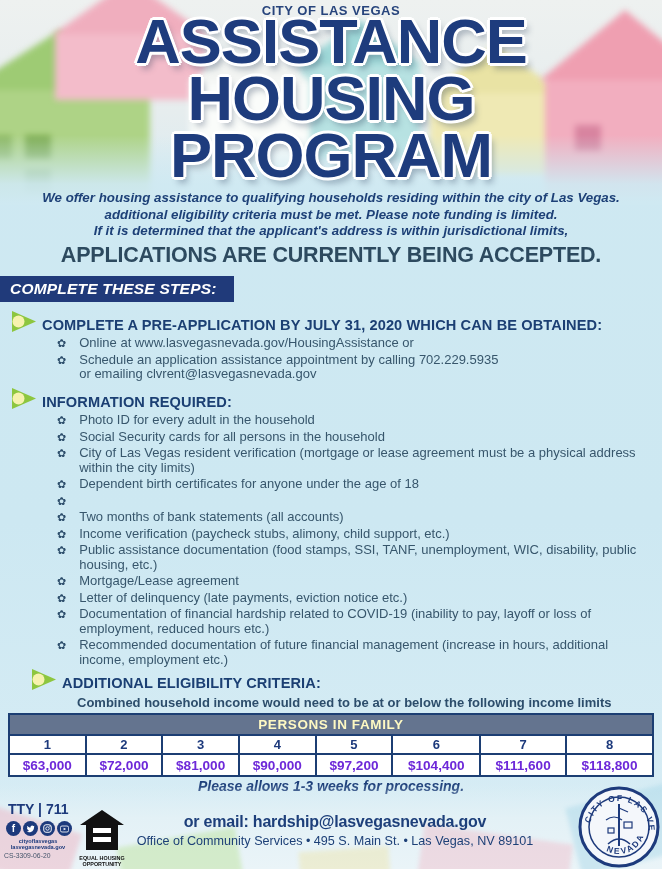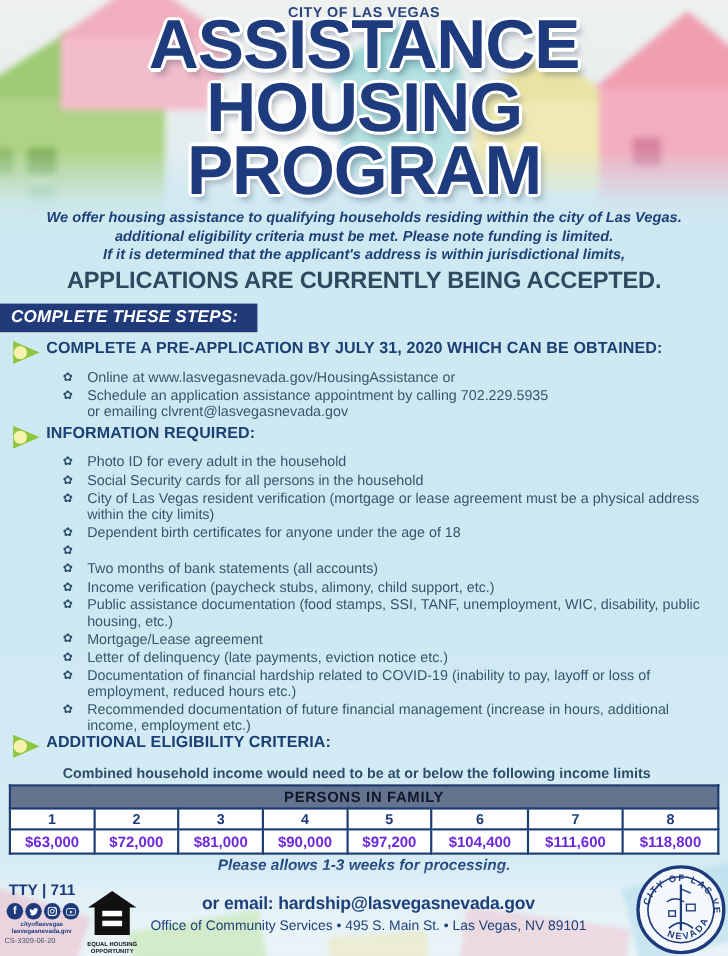--- a/index.html
+++ b/index.html
@@ -32,34 +32,34 @@
   }
   .intro{ position:absolute; top:190px; left:0; width:100%; text-align:center;
     font-size:13.3px; line-height:16.6px; font-style:italic; font-weight:bold; color:#1d4077; }
   .accepted{ position:absolute; top:243px; left:0; width:100%; text-align:center;
     font-size:21.5px; font-weight:bold; letter-spacing:-.2px; color:#2d4a5f; }
   .steps-bar{ position:absolute; top:276px; left:0; width:234px; height:26px;
     background:#203a7a; color:#fff; font-size:15.5px; font-style:italic; font-weight:bold;
     line-height:26px; padding-left:10px; letter-spacing:.2px; }
   
   .section{ position:absolute; left:0; width:662px; }
-  .sec-head{ display:flex; align-items:flex-start; gap:5px; padding-left:10px; height:24px; }
+  .sec-head{ display:flex; align-items:flex-end; gap:5px; padding-left:10px; height:24px; }
   .sec-head .arrow{ flex:0 0 auto; }
   .sec-head-label{ font-size:14.6px; font-weight:bold; color:#1b3f73; letter-spacing:.1px; }
   ul.bullets{ list-style:none; margin-top:3px; }
   ul.bullets li{ display:flex; gap:13px; padding-left:57px; margin-bottom:2px; }
   .flower{ flex:0 0 auto; font-size:11px; line-height:14.5px; color:#2c4d6b; }
   .bullet-text{ font-size:13px; line-height:14.5px; color:#37566c; white-space:pre-line; }
   .sub-criteria{ padding-left:57px; margin-top:4px;
     font-size:13px; font-weight:bold; color:#2c4d6b; }
   
   .income-table{ position:absolute; top:713px; left:8px; width:646px;
     border-collapse:collapse; background:#fff; }
   .income-table th, .income-table td{ border:2px solid #1c3e73; text-align:center; }
-  .income-table .t-title{ background:#64748f; color:#0f172a; font-size:13.5px; font-weight:bold;
+  .income-table .t-title{ background:#64748f; color:#fef9c3; font-size:13.5px; font-weight:bold;
     letter-spacing:.6px; height:21px; }
   .income-table .t-num{ font-size:13px; font-weight:bold; color:#1d3a7c; height:19px; background:#fff; }
   .income-table .t-money{ font-size:13.6px; font-weight:bold; color:#6d28d9; height:22px; background:#fff; }
   .note{ position:absolute; top:778px; left:0; width:100%; text-align:center;
     font-size:14px; font-style:italic; font-weight:bold; color:#1d3f7a; }
   
   .footer-collage{ position:absolute; bottom:0; left:0; width:662px; height:85px;
     background:linear-gradient(180deg, rgba(222,240,246,0) 0%, #e3f1f6 40%, #eaf4f8 100%); }
   .pastel{ position:absolute; opacity:.4; filter:blur(2px); }
   .tty{ position:absolute; left:8px; top:801px; font-size:14px; font-weight:bold; color:#1d3a7c; }
@@ -208,21 +208,21 @@
 employment, reduced hours etc.)</span>
         </li>
       <li>
           <span class="flower">✿</span>
           <span class="bullet-text">Recommended documentation of future financial management (increase in hours, additional
 income, employment etc.)</span>
         </li>
     </ul>
   </div>
 
-  <div class="section" style="top:667px;">
+  <div class="section" style="top:667px;padding-left:20px;">
     <div class="sec-head">
       <svg class="arrow" width="27" height="23" viewBox="0 0 27 23">
         <polygon points="2,1 26,11.5 2,22" fill="#8dc63f"></polygon>
         <circle cx="8.5" cy="11.5" r="6" fill="#f7f2ae"></circle>
       </svg>
       <span class="sec-head-label">ADDITIONAL ELIGIBILITY CRITERIA:</span>
     </div>
     <div class="sub-criteria">Combined household income would need to be at or below the following income limits</div>
   </div>
 

